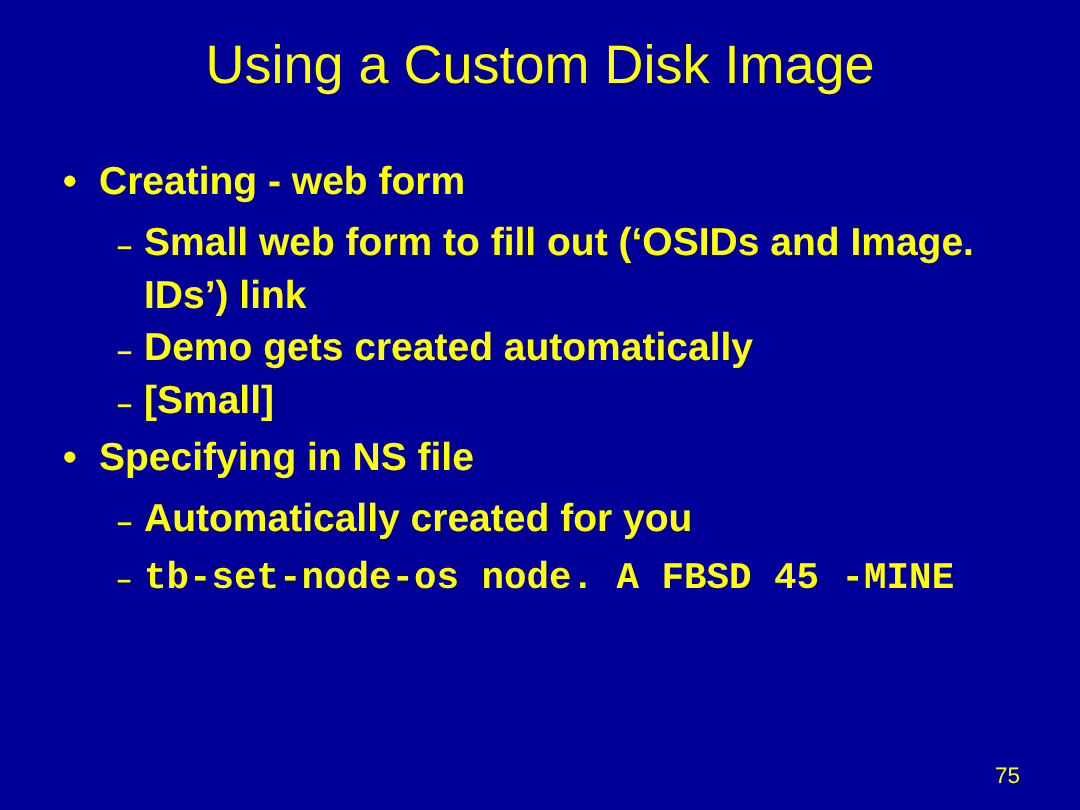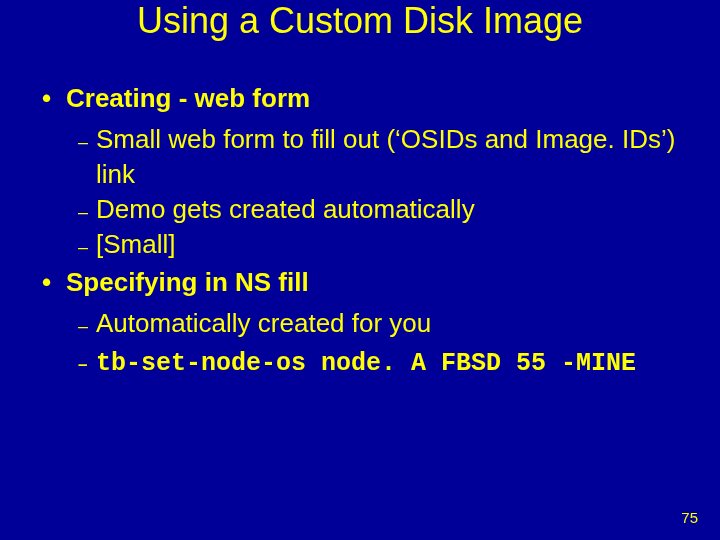--- a/index.html
+++ b/index.html
@@ -9,41 +9,42 @@
       background: #000099;
       font-family: Arial, Helvetica, sans-serif;
       color: #ffff00;
       overflow: hidden;
       position: relative;
     }
     .title {
       text-align: center;
       font-size: 36px;
       font-weight: normal;
+      padding-top: 22px;
       padding-bottom: 12px;
       letter-spacing: 0px;
     }
     .content {
       padding-left: 42px;
       padding-right: 16px;
       padding-top: 28px;
     }
     .l1 {
       font-size: 26px;
       font-weight: bold;
       margin-bottom: 6px;
       line-height: 1.3;
     }
     .l1 .bullet {
       display: inline-block;
       width: 24px;
     }
     .l2 {
       font-size: 26px;
-      font-weight: normal;
+      font-weight: bold;
       padding-left: 54px;
       margin-bottom: 2px;
       line-height: 1.35;
       text-indent: -18px;
     }
     .l2 .dash {
       font-size: 18px;
       display: inline-block;
       width: 18px;
       text-indent: 0;
@@ -62,21 +63,21 @@
     .code-line .dash {
       font-family: Arial, Helvetica, sans-serif;
       font-size: 17px;
       display: inline-block;
       width: 18px;
       text-indent: 0;
     }
     .pagenum {
       position: absolute;
       bottom: 14px;
-      right: 22px;
+      right: 40px;
       font-size: 15px;
       color: #ffff00;
     }
   </style>
 </head>
 <body>
 
 <div class="title">Using a Custom Disk Image</div>
 
 <div class="content">
@@ -91,26 +92,26 @@
 
   <div class="l2 l2-tight">
     <span class="dash">–</span><span>Demo gets created automatically</span>
   </div>
 
   <div class="l2 l2-tight">
     <span class="dash">–</span><span>[Small]</span>
   </div>
 
   <div class="l1" style="margin-top:4px;">
-    <span class="bullet">•</span><span>Specifying in NS fill</span>
+    <span class="bullet">•</span><span>Specifying in NS file</span>
   </div>
 
   <div class="l2">
     <span class="dash">–</span><span>Automatically created for you</span>
   </div>
 
   <div class="code-line">
-    <span class="dash">–</span><span>tb-set-node-os node. A FBSD 55 -MINE</span>
+    <span class="dash">–</span><span>tb-set-node-os node. A FBSD 45 -MINE</span>
   </div>
 
 </div>
 
 <div class="pagenum">75</div>
 
 </body></html>

